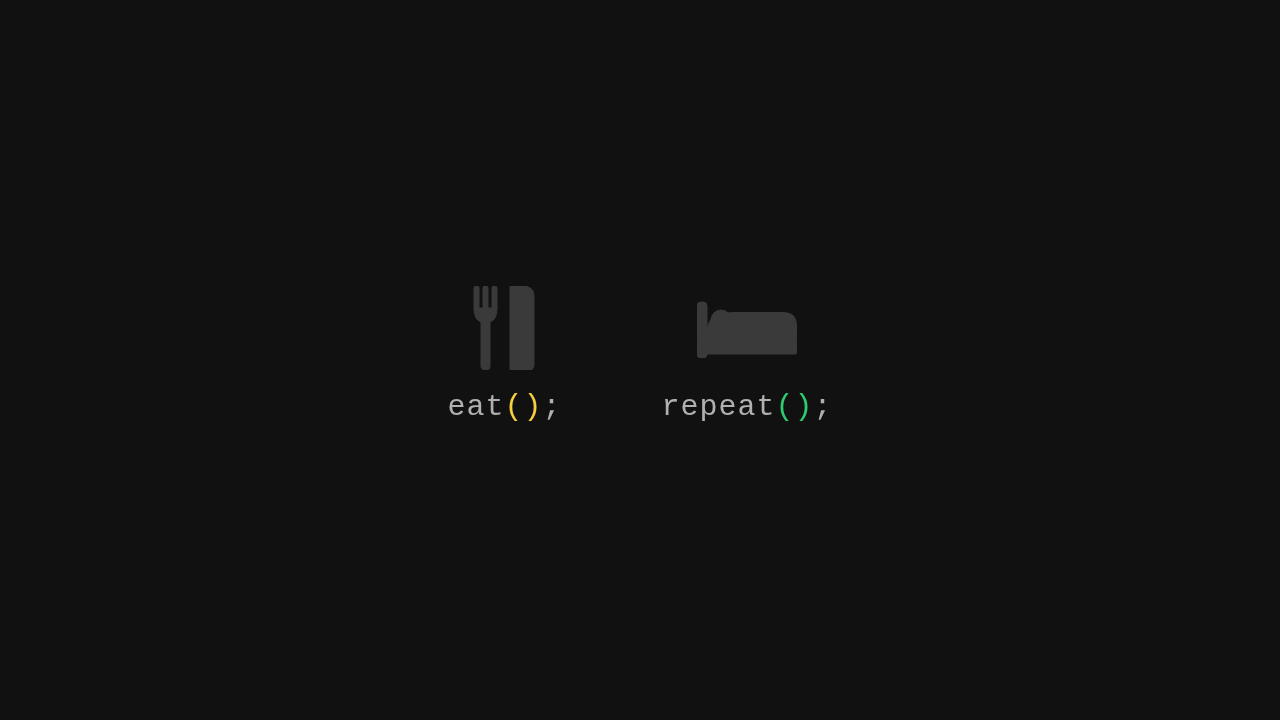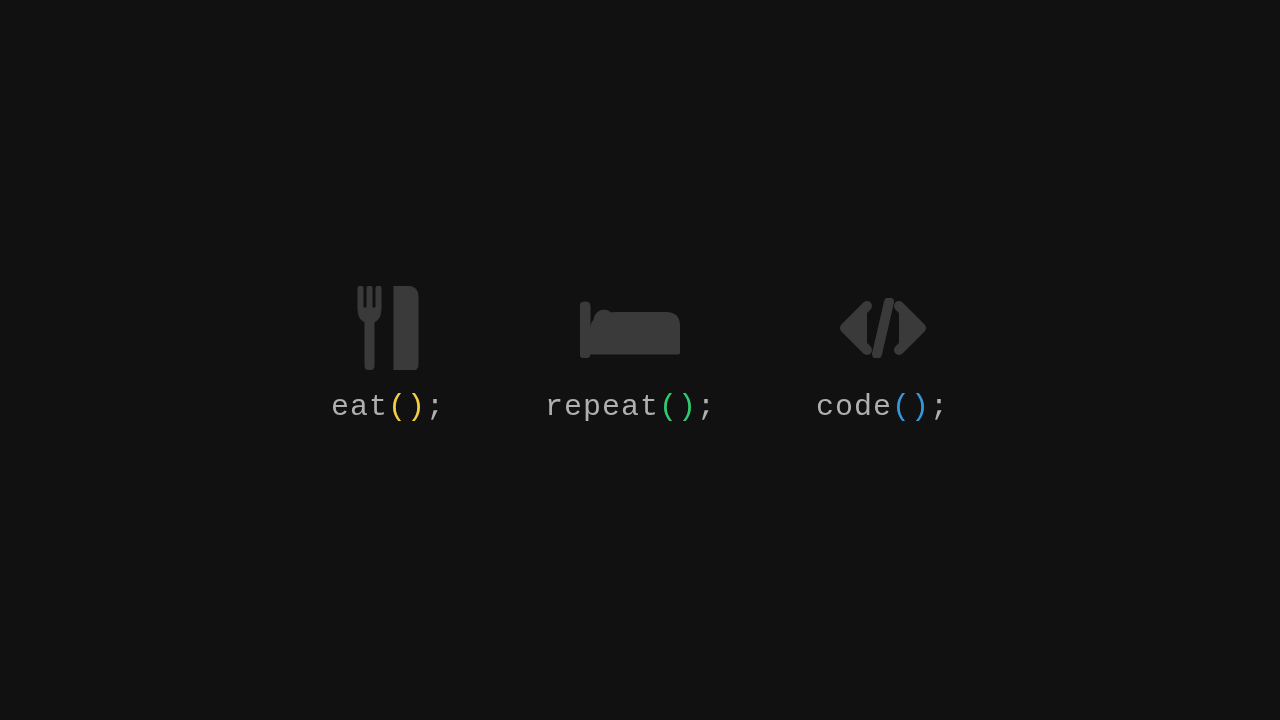--- a/index.html
+++ b/index.html
@@ -81,27 +81,15 @@
         <circle cx="24" cy="22" r="10"></circle>
         <path d="M38 14 L86 14 Q100 14 100 28 L100 40 L10 40 L10 32 Q10 14 38 14 Z" fill="#3a3a3a" stroke="none"></path>
         <rect x="0" y="40" width="100" height="16" rx="2"></rect>
       </svg>
     </div>
     <div class="label">
       <span class="fn-name">repeat</span><span class="paren-open" style="color:#2ecc71">(</span><span class="paren-close" style="color:#2ecc71">)</span><span class="semi">;</span>
     </div>
   </div>
 
-  <div class="item">
-    <div class="icon-wrap">
-      <svg width="92" height="60" viewBox="0 0 92 60" fill="none" stroke="#3a3a3a" stroke-width="10" stroke-linecap="round" stroke-linejoin="round">
-        <polyline points="30,8 8,30 30,52"></polyline>
-        <polyline points="62,8 84,30 62,52"></polyline>
-        <line x1="52" y1="4" x2="40" y2="56"></line>
-      </svg>
-    </div>
-    <div class="label">
-      <span class="fn-name">code</span><span class="paren-open" style="color:#3498db">(</span><span class="paren-close" style="color:#3498db">)</span><span class="semi">;</span>
-    </div>
-  </div>
 
 
 </div>
 
 </body></html>

